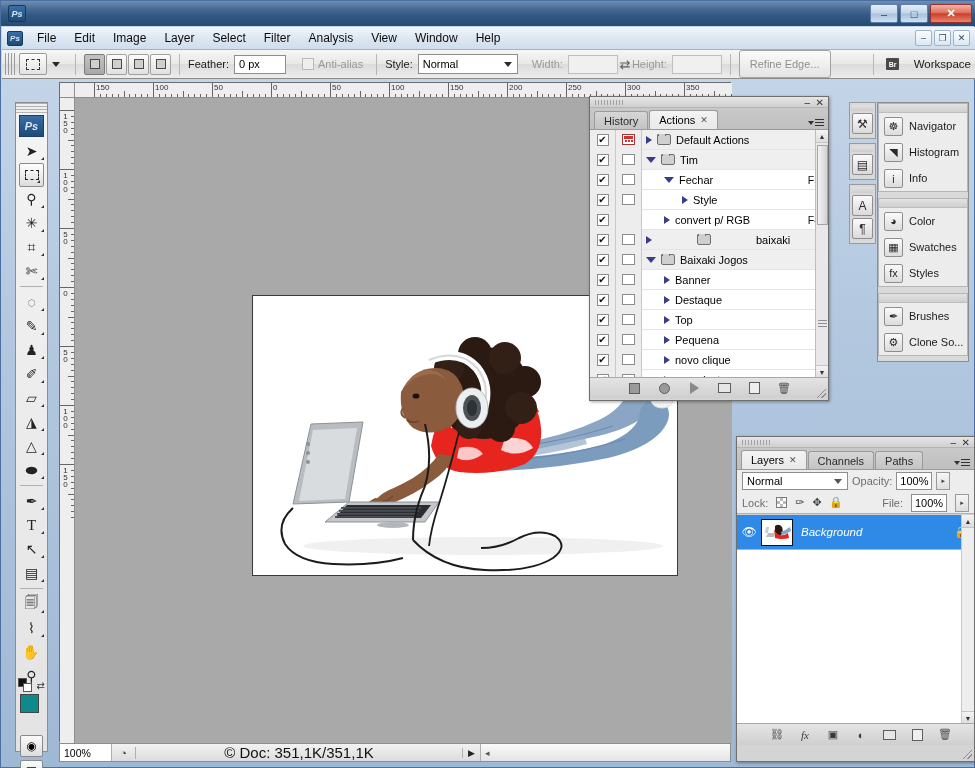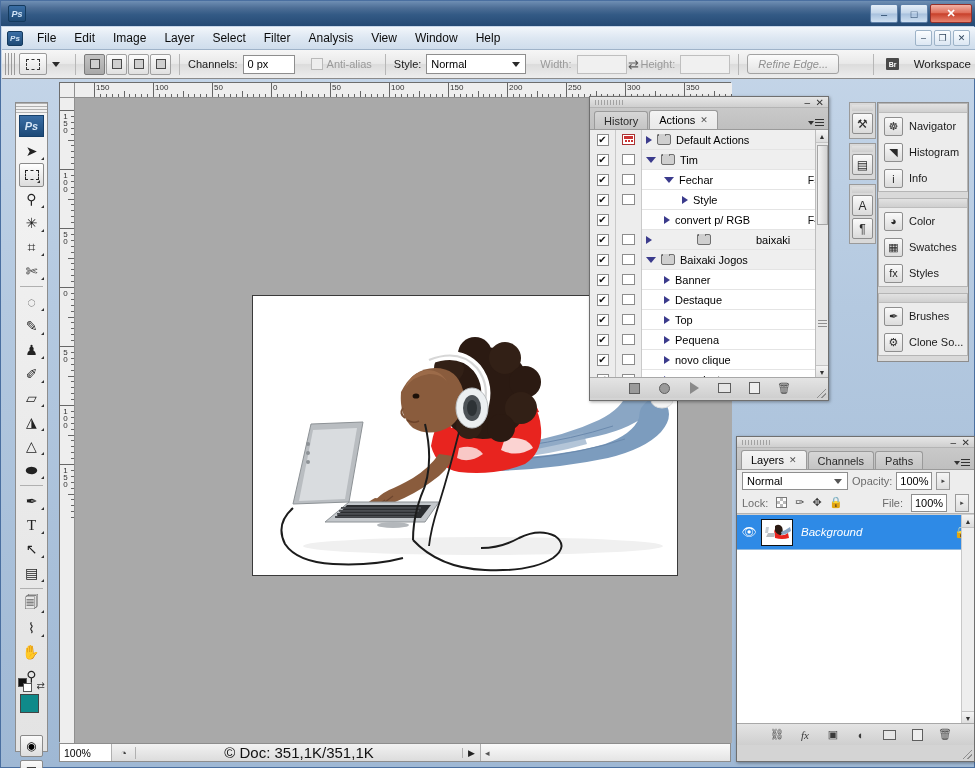--- a/index.html
+++ b/index.html
@@ -109,23 +109,23 @@
   .ocheck{ width:12px;height:12px;border:1px solid #b9b9b9;background:#eee;margin-right:4px;}
   .oselect{
     height:20px;width:100px;border:1px solid #8e8e8e;background:#fff;
     font-size:11px;display:flex;align-items:center;padding-left:4px;position:relative;
   }
   .oselect .ar{
     position:absolute;right:5px;top:7px;width:0;height:0;
     border-left:4px solid transparent;border-right:4px solid transparent;border-top:5px solid #2a2a2a;
   }
   .obtn{
-    height:20px;padding:8px 10px;border:1px solid #a2a2a2;border-radius:3px;
+    height:28px;padding:8px 10px;border:1px solid #a2a2a2;border-radius:3px;
     background:linear-gradient(180deg,#fbfbfb,#e4e4e4);
-    font-size:11px;color:#8f8f8f;display:flex;align-items:center;font-style:italic;
+    font-size:11px;color:#8f8f8f;display:flex;align-items:center;
   }
   .swapicon{ width:14px;height:14px;color:#5a5a5a;font-size:13px;display:flex;align-items:center;justify-content:center;}
   .bridge-ic{
     width:22px;height:20px;display:flex;align-items:center;justify-content:center;
     font-size:8px;font-weight:bold;color:#3a3a3a;
   }
   .bridge-box{ width:13px;height:12px;background:#4a4a4a;color:#fff;font-size:7px;display:flex;align-items:center;justify-content:center;border-radius:1px;}
   .wsbtn{ font-size:11.5px;color:#1a1a1a; padding-right:4px;}
 
   
@@ -457,21 +457,21 @@
             <div class="sm-sq"></div>
           </div>
         <div class="selmode">
             <div class="sm-sq"></div>
           </div>
         <div class="selmode">
             <div class="sm-sq"></div>
           </div>
       </div>
       <div class="vsep"></div>
-      <div class="olabel">Channels:</div>
+      <div class="olabel">Feather:</div>
       <div class="ofield" style="width:52px">0 px</div>
       <div style="width:16px"></div>
       <div class="ocheck"></div>
       <div class="olabel dim">Anti-alias</div>
       <div class="vsep"></div>
       <div class="olabel">Style:</div>
       <div class="oselect">
         <span>Normal</span>
         <span class="ar"></span>
       </div>

